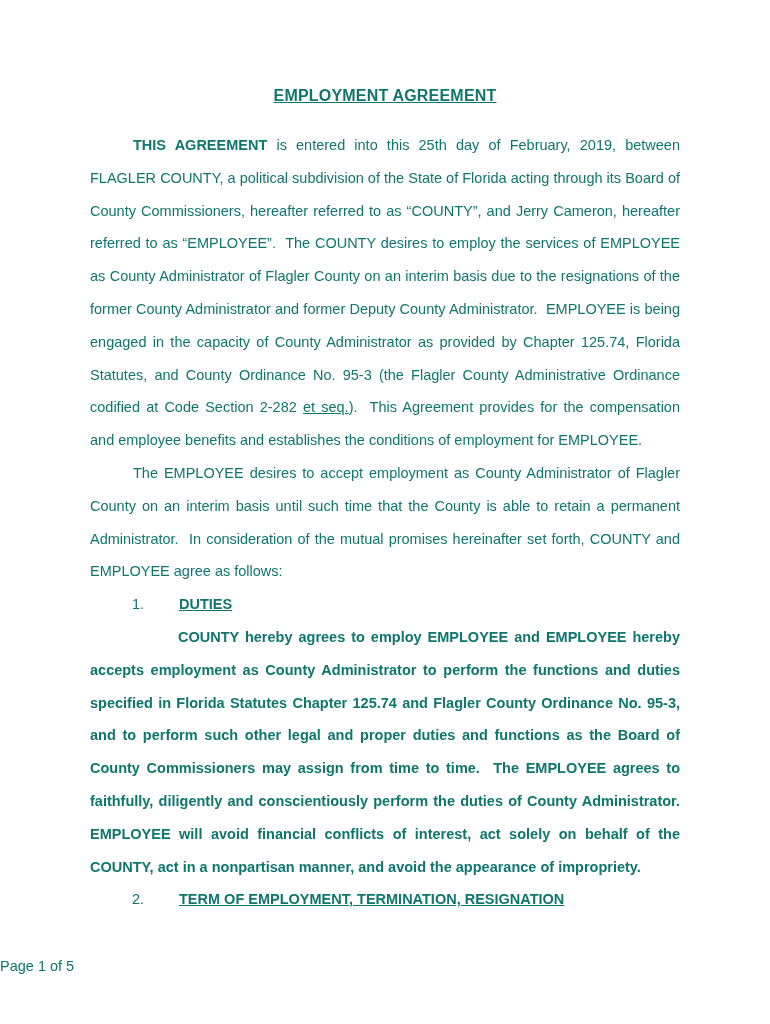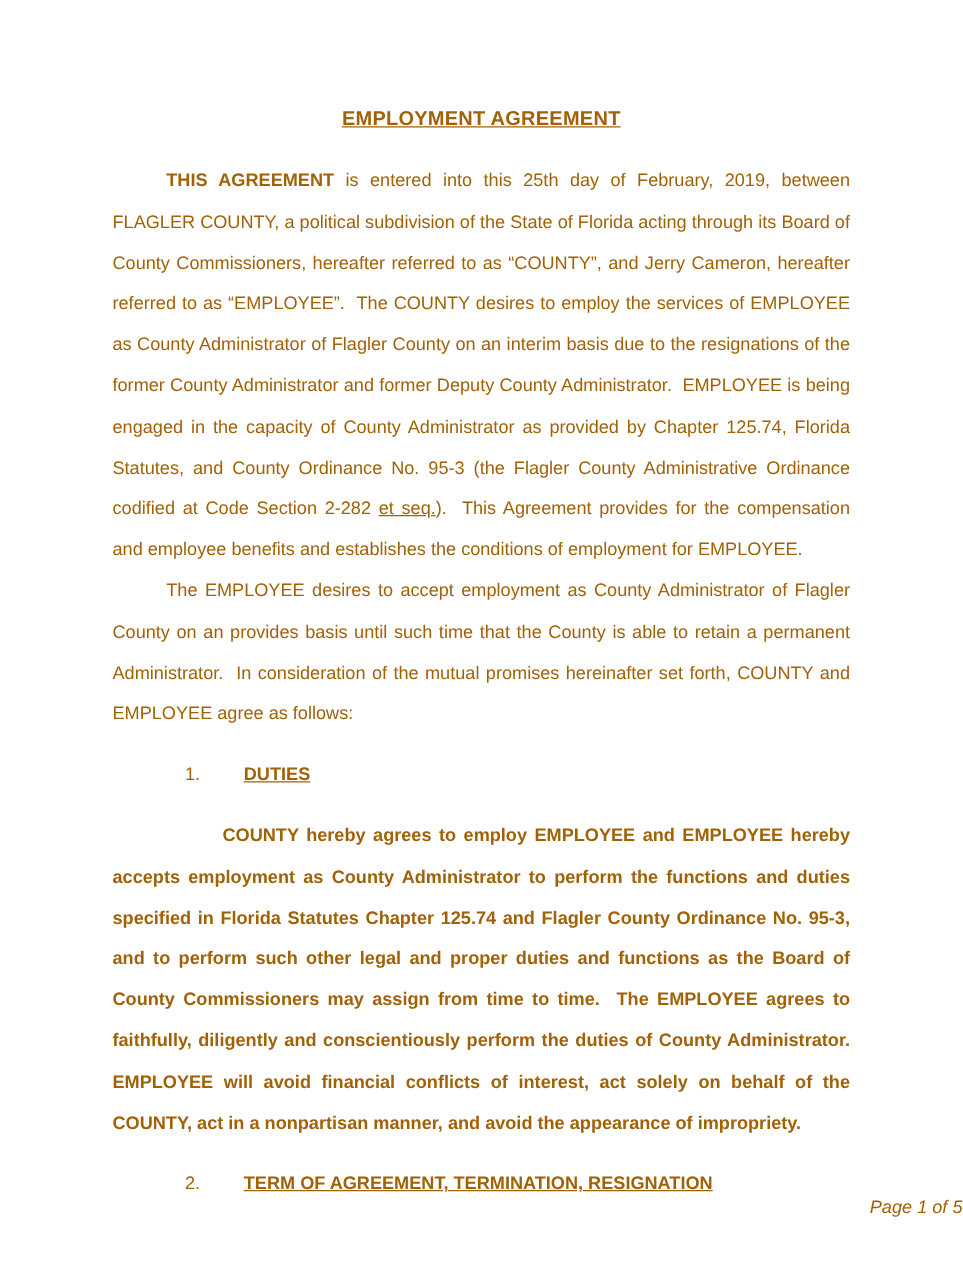--- a/index.html
+++ b/index.html
@@ -1,21 +1,21 @@
 <!DOCTYPE html>
 <html><head>
 <meta charset="utf-8">
 <style>
   html, body { margin:0; padding:0; background:#ffffff; }
   .page {
     position:relative;
     width:770px;
     height:1024px;
     background:#ffffff;
-    color:#a16207;
+    color:#0f766e;
     font-family:"Liberation Sans","DejaVu Sans",sans-serif;
     overflow:hidden;
   }
   .content {
     position:absolute;
     left:90px;
     top:0;
     width:590px;
   }
   .doc-title {
@@ -32,57 +32,56 @@
     margin:0;
     font-size:14.5px;
     line-height:32.8px;
     text-align:justify;
     white-space:pre-wrap;
   }
   .first-indent { text-indent:43px; }
   .deep-indent  { text-indent:88px;font-weight:bold; }
   .sub-para     { text-indent:91px; }
   .heading {
-    margin:16px;
+    margin:0;
     padding-left:42px;
     font-size:14.5px;
     line-height:32.8px;
     white-space:pre-wrap;
   }
   .sec-num    { display:inline-block; width:47px; font-weight:normal; }
   .sec-title  { font-weight:bold; text-decoration:underline; }
   .sub-letter { display:inline-block; width:46px; }
   .bold       { font-weight:bold;margin-top:44px; }
   .underline  { text-decoration:underline; }
   .footer {
     position:absolute;
     left:0;
     top:956px;
     width:100%;
-    text-align:right;
+    text-align:left;
     font-size:14.5px;
     line-height:20px;
-    font-style:italic;
   }
 </style>
 </head>
 <body>
 
 <div class="page">
   <div class="content">
 
     <div class="doc-title">EMPLOYMENT AGREEMENT</div>
 
     <p class="para first-indent"><span class="bold">THIS AGREEMENT</span><span> is entered into this 25th day of February, 2019, between FLAGLER COUNTY, a political subdivision of the State of Florida acting through its Board of County Commissioners, hereafter referred to as “COUNTY”, and Jerry Cameron, hereafter referred to as “EMPLOYEE”.  The COUNTY desires to employ the services of EMPLOYEE as County Administrator of Flagler County on an interim basis due to the resignations of the former County Administrator and former Deputy County Administrator.  EMPLOYEE is being engaged in the capacity of County Administrator as provided by Chapter 125.74, Florida Statutes, and County Ordinance No. 95-3 (the Flagler County Administrative Ordinance codified at Code Section 2-282 </span><span class="underline">et seq.</span><span>).  This Agreement provides for the compensation and employee benefits and establishes the conditions of employment for EMPLOYEE.</span></p>
 
-    <p class="para first-indent">The EMPLOYEE desires to accept employment as County Administrator of Flagler County on an provides basis until such time that the County is able to retain a permanent Administrator.  In consideration of the mutual promises hereinafter set forth, COUNTY and EMPLOYEE agree as follows:</p>
+    <p class="para first-indent">The EMPLOYEE desires to accept employment as County Administrator of Flagler County on an interim basis until such time that the County is able to retain a permanent Administrator.  In consideration of the mutual promises hereinafter set forth, COUNTY and EMPLOYEE agree as follows:</p>
 
     <div class="heading"><span class="sec-num">1.</span><span class="sec-title">DUTIES</span></div>
 
     <p class="para deep-indent">COUNTY hereby agrees to employ EMPLOYEE and EMPLOYEE hereby accepts employment as County Administrator to perform the functions and duties specified in Florida Statutes Chapter 125.74 and Flagler County Ordinance No. 95-3, and to perform such other legal and proper duties and functions as the Board of County Commissioners may assign from time to time.  The EMPLOYEE agrees to faithfully, diligently and conscientiously perform the duties of County Administrator.  EMPLOYEE will avoid financial conflicts of interest, act solely on behalf of the COUNTY, act in a nonpartisan manner, and avoid the appearance of impropriety.</p>
 
-    <div class="heading"><span class="sec-num">2.</span><span class="sec-title">TERM OF AGREEMENT, TERMINATION, RESIGNATION</span></div>
+    <div class="heading"><span class="sec-num">2.</span><span class="sec-title">TERM OF EMPLOYMENT, TERMINATION, RESIGNATION</span></div>
 
 
   </div>
 
   <div class="footer">Page 1 of 5</div>
 </div>
 
 </body></html>

